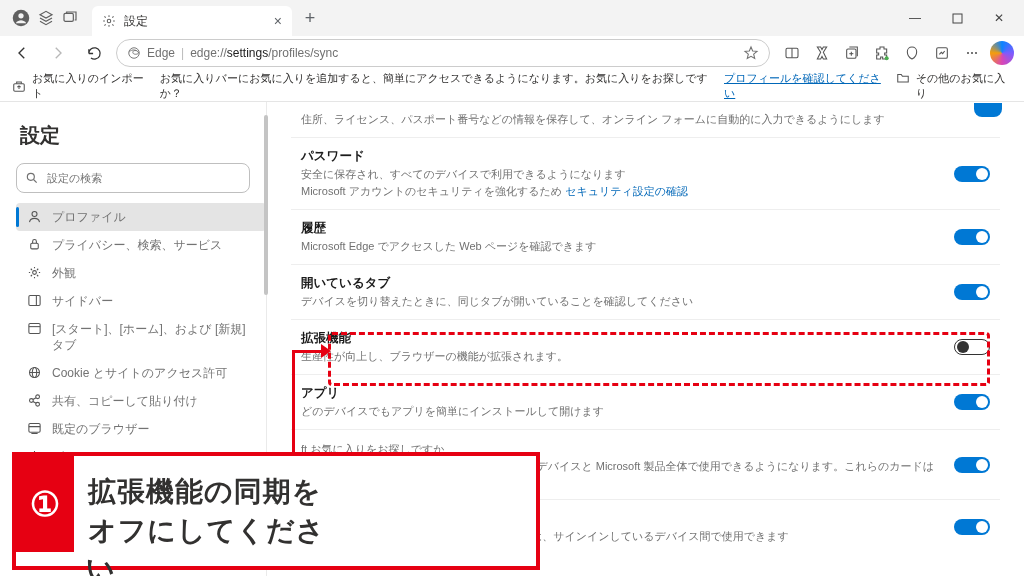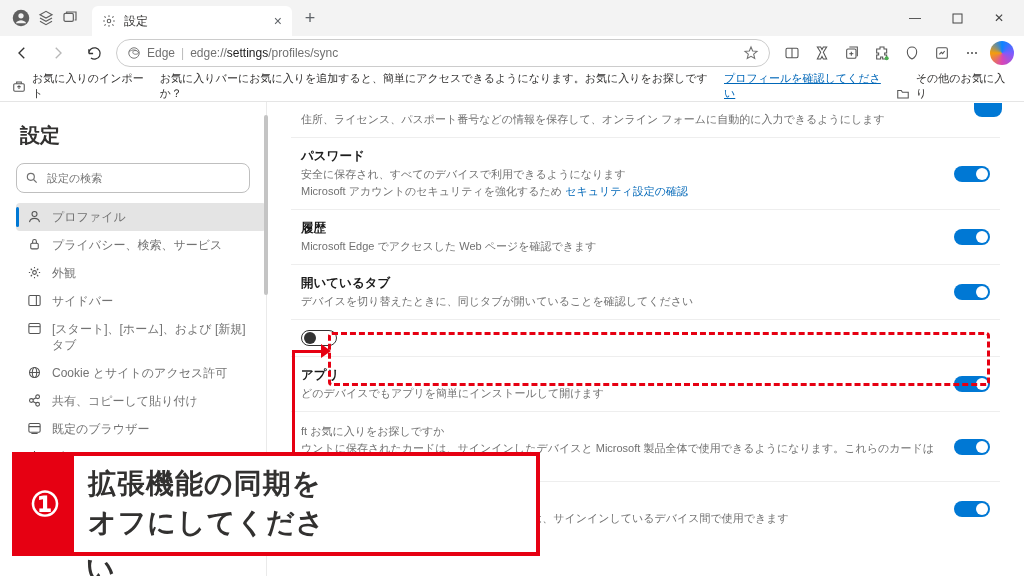--- a/index.html
+++ b/index.html
@@ -19,21 +19,21 @@
 .nav-btn { width: 28px; height: 28px; display: flex; align-items: center; justify-content: center; color: #5f6368; border-radius: 4px; }
 .addr-box { flex: 1; height: 28px; border: 1px solid #ccc; border-radius: 14px; display: flex; align-items: center; padding: 0 10px; gap: 6px; color: #717171; font-size: 12px; }
 .addr-box .u-dark { color: #222; }
 .tool-icons { display: flex; gap: 2px; align-items: center; }
 .tool-icons .nav-btn svg { width: 16px; height: 16px; }
 .copilot-ico { width: 24px; height: 24px; border-radius: 50%; background: conic-gradient(#0a84ff, #7b5cff, #d946b5, #f59e0b, #0a84ff); }
 
 .fav-bar { height: 32px; display: flex; align-items: center; padding: 0 12px; gap: 10px; border-bottom: 1px solid #e5e5e5; font-size: 11px; }
 .fav-item { display: flex; align-items: center; gap: 6px; color: #323130; }
 .fav-bar a { color: #0067b8; text-decoration: underline; }
-.fav-right { margin-left: auto; display: flex; align-items: flex-end; gap: 6px; color: #323130; }
+.fav-right { margin-left: auto; display: flex; align-items: flex-start; gap: 6px; color: #323130; }
 
 .content { display: flex; height: calc(576px - 36px - 34px - 32px); }
 .sidebar { width: 266px; padding: 16px 0 16px 16px; overflow-y: auto; }
 .sidebar h1 { font-size: 20px; font-weight: 600; padding: 4px 16px 14px 4px; }
 .search-box { margin: 0 16px 10px 0; height: 30px; border: 1px solid #bfbfbf; border-radius: 8px; display: flex; align-items: center; padding: 0 8px; gap: 8px; color: #717171; }
 .side-list { list-style: none; }
 .side-list li { display: flex; align-items: flex-start; gap: 10px; padding: 6px 12px 6px 10px; border-radius: 4px; cursor: pointer; font-size: 12px; color: #737373; line-height: 16px; }
 .side-list li.active { background: #e4e4e4; position: relative; }
 .side-list li.active::before { content: ""; position: absolute; left: 0; top: 4px; bottom: 4px; width: 3px; background: #0078d4; border-radius: 2px; }
 .side-list li .side-ico { width: 16px; flex: 0 0 16px; display: flex; justify-content: center; margin-top: 0; color: #5f6368; }
@@ -55,21 +55,21 @@
 .highlight-box { position: absolute; border: 3px dashed #e60012; pointer-events: none; border-radius: 4px; }
 .highlight-ext { top: 332px; left: 328px; width: 662px; height: 54px; }
 
 .arrow-path { position: absolute; pointer-events: none; }
 .arrow-vert { left: 292px; top: 350px; width: 3px; height: 104px; background: #e60012; }
 .arrow-horz { left: 292px; top: 350px; width: 36px; height: 3px; background: #e60012; }
 .arrow-head { position: absolute; left: 321px; top: 344px; width: 0; height: 0; border-left: 10px solid #e60012; border-top: 7px solid transparent; border-bottom: 7px solid transparent; }
 
 .callout { position: absolute; left: 12px; top: 452px; width: 528px; border: 4px solid #e60012; background: #fff; display: flex; align-items: flex-start; }
 .callout-num { background: #e60012; color: #fff; width: 58px; height: 96px; display: flex; align-items: center; justify-content: center; font-size: 34px; font-weight: 700; }
-.callout-text { padding: 8px 14px; font-size: 28px; font-weight: 600; line-height: 1.4; letter-spacing: 1px; }
+.callout-text { padding: 16px 14px; font-size: 28px; font-weight: 600; line-height: 1.4; letter-spacing: 1px; }
 .trail-char { position: absolute; left: 86px; top: 550px; font-size: 28px; font-weight: 600; }
 
 .sbar-scroll { position: absolute; left: 264px; top: 115px; width: 4px; height: 180px; background: #c4c4c4; border-radius: 2px; }
 
 svg { display: block; }
 </style>
 </head>
 <body>
 
 <div class="title-bar">
@@ -347,20 +347,24 @@
         <div class="toggle on"></div>
       </div>
       <div class="setting-item">
         <div class="setting-text">
           <div class="setting-title">開いているタブ</div>
           <div class="setting-desc">デバイスを切り替えたときに、同じタブが開いていることを確認してください</div>
         </div>
         <div class="toggle on"></div>
       </div>
       <div class="setting-item">
+        <div class="setting-text">
+          <div class="setting-title">拡張機能</div>
+          <div class="setting-desc">生産性が向上し、ブラウザーの機能が拡張されます。</div>
+        </div>
         <div class="toggle off"></div>
       </div>
       <div class="setting-item">
         <div class="setting-text">
           <div class="setting-title">アプリ</div>
           <div class="setting-desc">どのデバイスでもアプリを簡単にインストールして開けます</div>
         </div>
         <div class="toggle on"></div>
       </div>
       <div class="setting-item">

